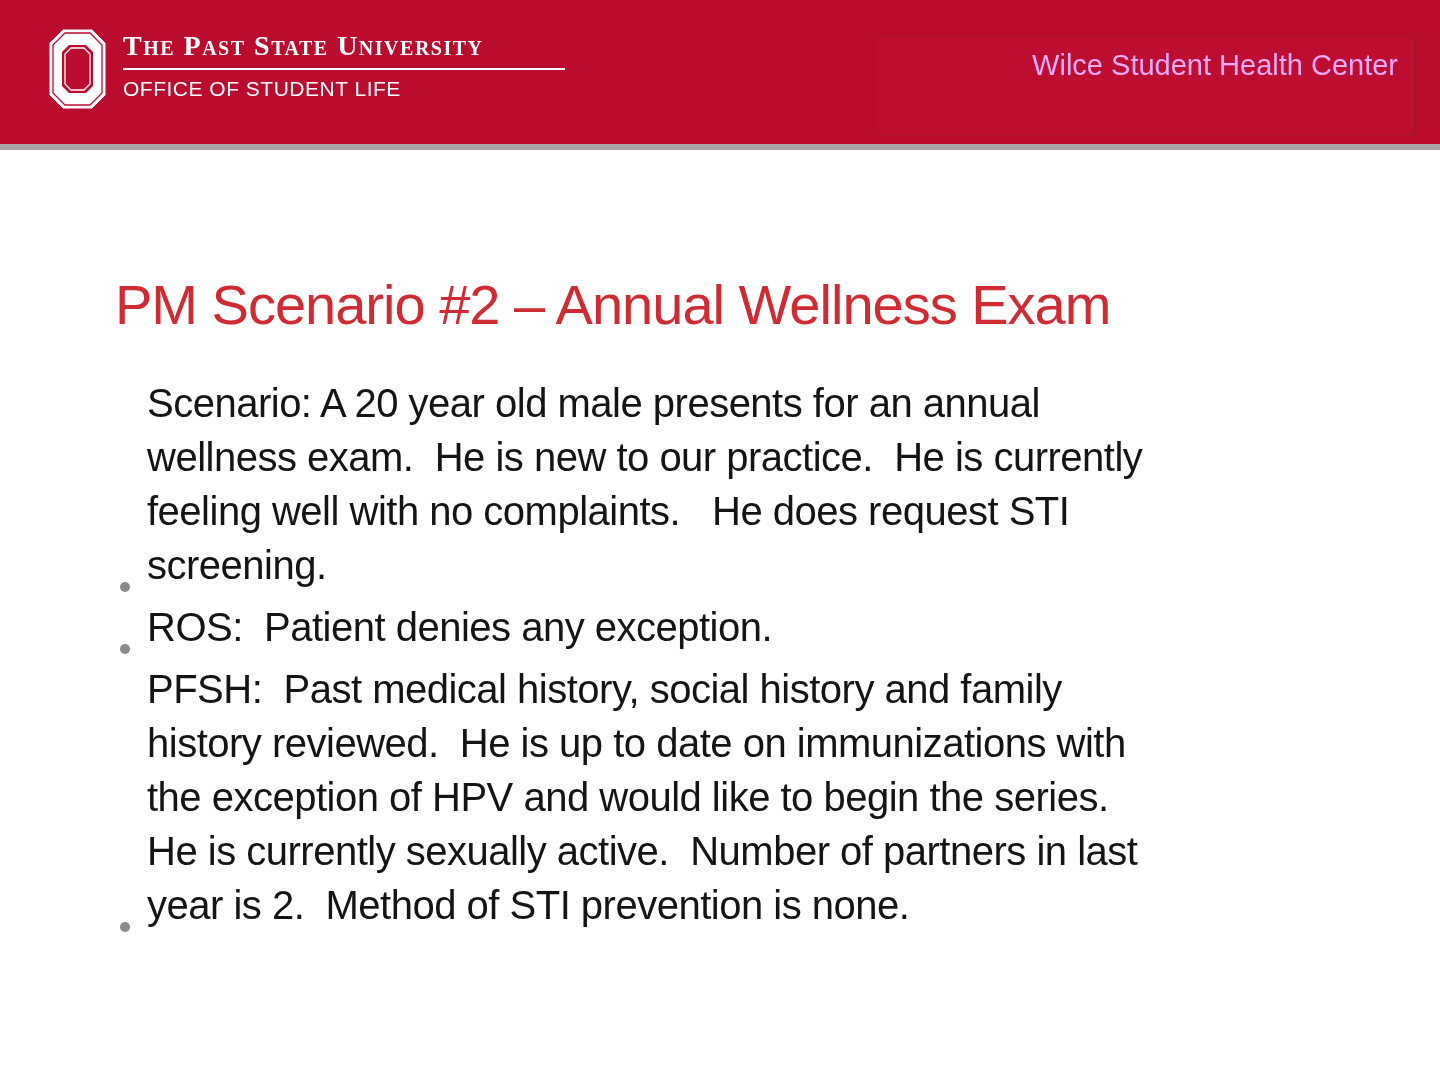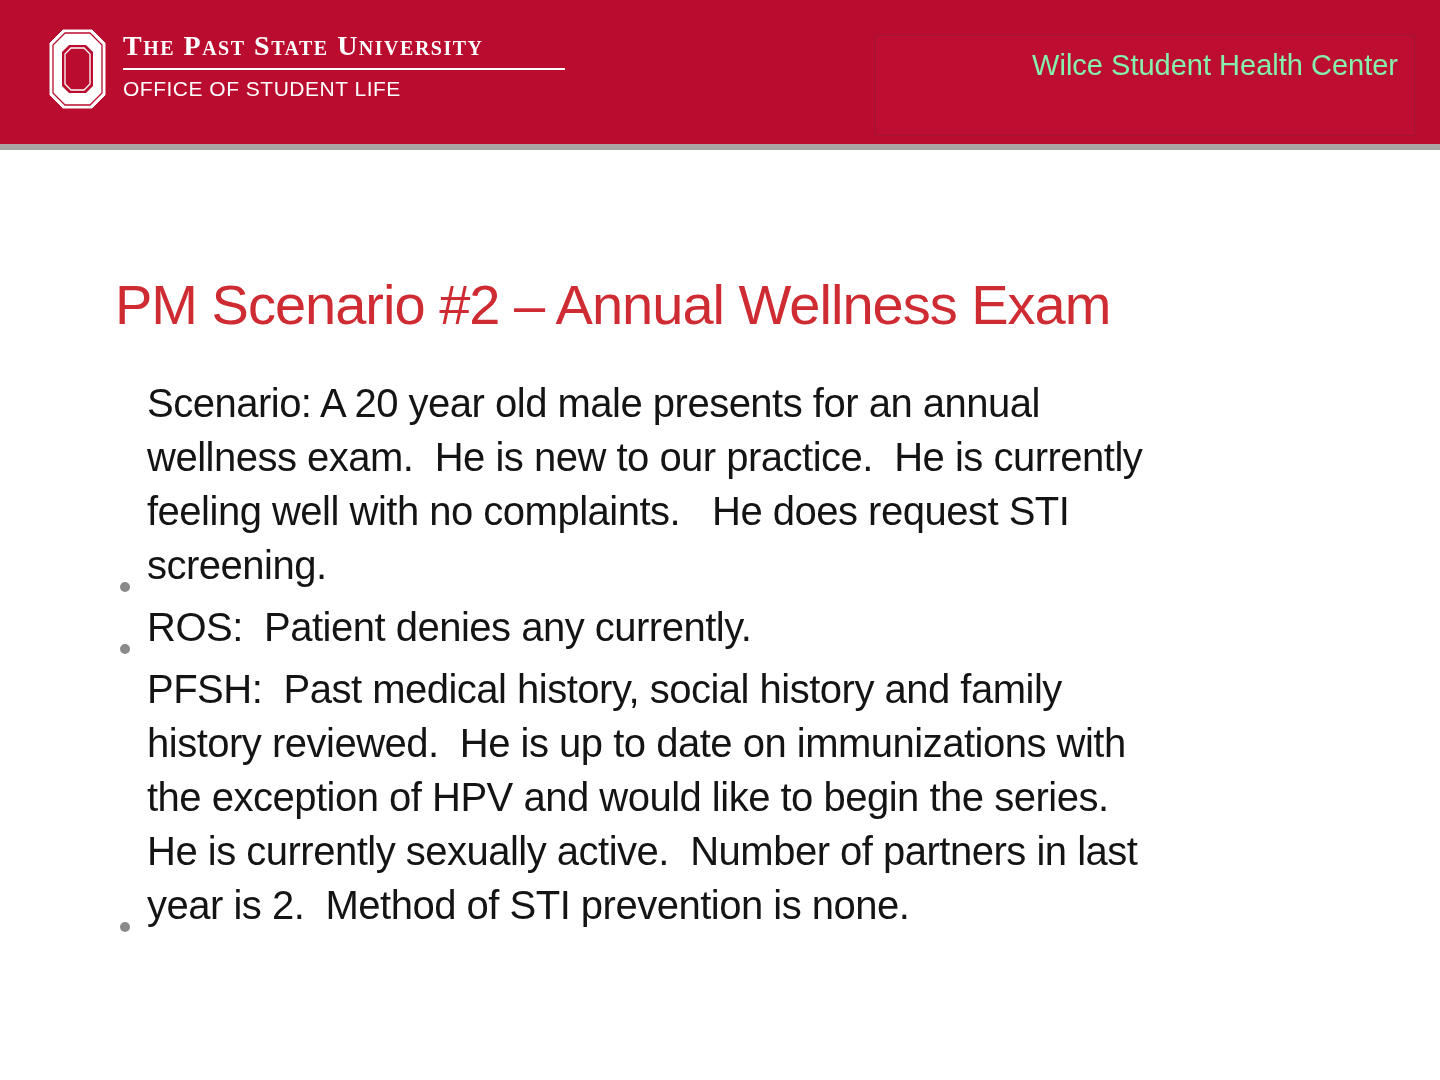--- a/index.html
+++ b/index.html
@@ -66,21 +66,21 @@
     top: 35px;
     width: 540px;
     height: 101px;
     border: 1px solid #9E1630;
     background: #BD0D31;
     text-align: right;
     padding: 13px 16px 0 0;
   }
   .badge-label {
     font-size: 29px;
-    color: #86efac;
+    color: #f0abfc;
     white-space: nowrap;
   }
 
   
   .content {
     padding: 124px 60px 0 114px;
   }
   .slide-title {
     font-size: 56px;
     font-weight: normal;
@@ -161,21 +161,21 @@
         <div class="bullet-text">Scenario: A 20 year old male presents for an annual
 wellness exam.  He is new to our practice.  He is currently
 feeling well with no complaints.   He does request STI
 screening.</div>
       </div>
 
       <div class="bullet-item">
         <span class="bullet-dot">
             <span class="dot"></span>
           </span>
-        <div class="bullet-text">ROS:  Patient denies any currently.</div>
+        <div class="bullet-text">ROS:  Patient denies any exception.</div>
       </div>
 
       <div class="bullet-item">
         <span class="bullet-dot">
             <span class="dot"></span>
           </span>
         <div class="bullet-text">PFSH:  Past medical history, social history and family
 history reviewed.  He is up to date on immunizations with
 the exception of HPV and would like to begin the series.
 He is currently sexually active.  Number of partners in last

